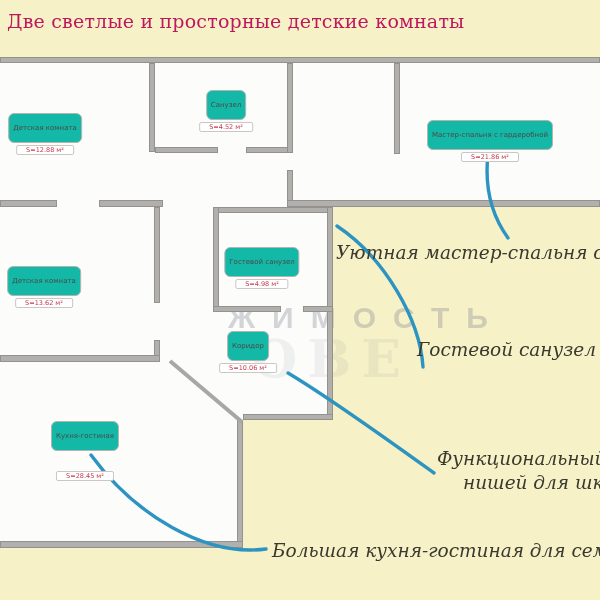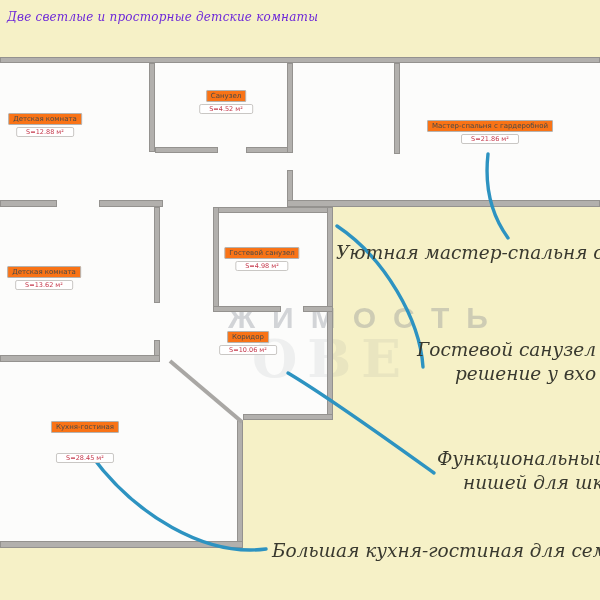--- a/index.html
+++ b/index.html
@@ -3,33 +3,33 @@
 <meta charset="utf-8">
 <style>
   html,body{margin:0;padding:0;}
   #root{
     position:relative;width:600px;height:600px;overflow:hidden;
     background:#f6f1c7;
     font-family:"DejaVu Serif","Liberation Serif",serif;
   }
   .title{
     position:absolute;left:7px;top:10px;
-    font-style:italic;font-size:12px;color:#6d28d9;white-space:nowrap;
+    font-size:19px;color:#be185d;white-space:nowrap;
     letter-spacing:.2px;
   }
   .room-fill{position:absolute;background:#fcfcfb;}
   .wall{position:absolute;background:#b2b0ad;box-shadow:inset 0 0 0 1px #94928f;}
   .rlabel{
     position:absolute;display:flex;flex-direction:column;align-items:center;gap:2px;
     font-family:"DejaVu Sans","Liberation Sans",sans-serif;font-style:normal;
     transform:translateX(-50%);
   }
   .rname{
-    background:#f97316;border:1px solid #b5b3b0;border-radius:1px;
-    padding:1px 4px;font-size:7px;color:#4a4a48;white-space:nowrap;
+    background:#14b8a6;border:1px solid #b5b3b0;border-radius:6px;
+    padding:10px 4px;font-size:7px;color:#4a4a48;white-space:nowrap;
   }
   .rarea{
     background:#fff;border:1px solid #c9c7c4;border-radius:2px;
     padding:0 9px;font-size:6.5px;color:#c4374a;white-space:nowrap;
   }
   .ann{
     position:absolute;font-style:italic;font-size:18.5px;color:#39392f;
     white-space:nowrap;
   }
   .wm1{
@@ -115,20 +115,19 @@
     <span class="rarea">S=10.06 м²</span>
   </div>
   <div class="rlabel" style="left:85px;top:421px;gap:20px;">
     <span class="rname">Кухня-гостиная</span>
     <span class="rarea">S=28.45 м²</span>
   </div>
 
   <div class="ann" style="left:336px;top:242px;">Уютная  мастер-спальня с соб</div>
 
   <div class="ann" style="left:417px;top:339px;">Гостевой санузел - пр</div>
-  <div class="ann" style="left:455px;top:363px;">решение у вхо</div>
 
   <div class="ann" style="left:437px;top:448px;">Функциональный </div>
   <div class="ann" style="left:463px;top:472px;">нишей для шкаф</div>
 
   <div class="ann" style="left:272px;top:540px;">Большая кухня-гостиная  для семейны</div>
 
 </div>
 
 </body></html>

